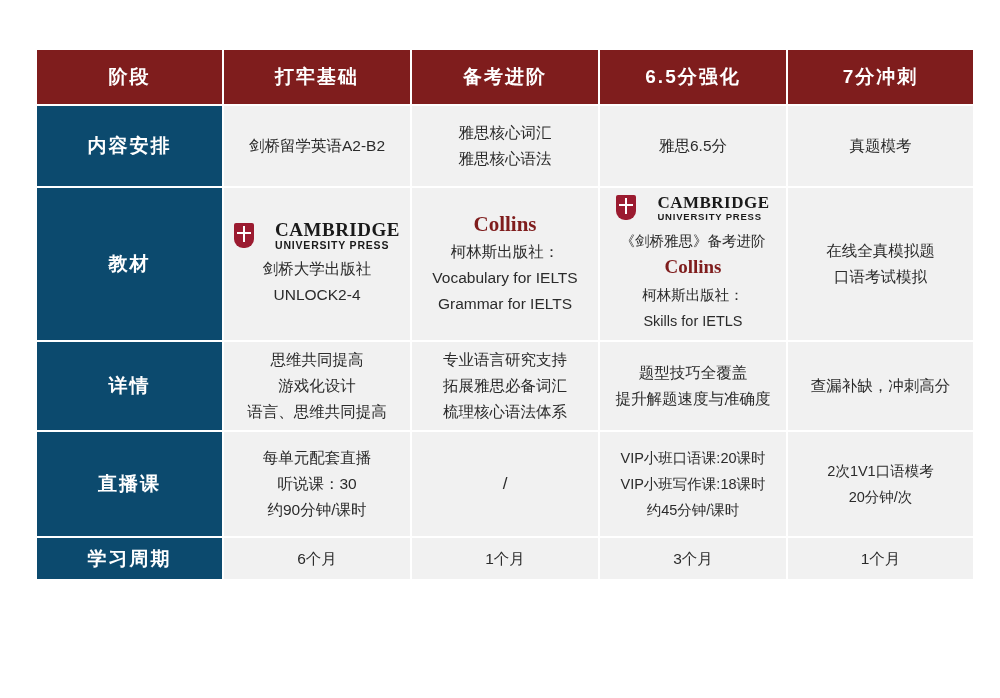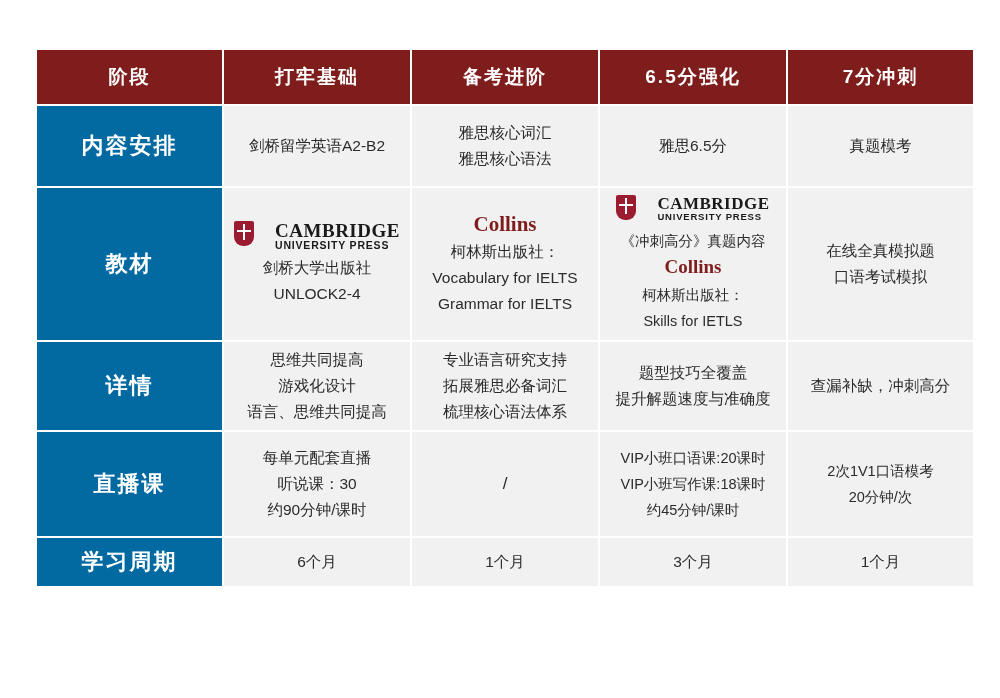--- a/index.html
+++ b/index.html
@@ -41,49 +41,50 @@
   .hdr-cell {
     background: #7f1d1d;
     color: #ffffff;
     font-size: 19px;
     font-weight: bold;
     letter-spacing: 2px;
     height: 54px;
     line-height: 54px;
   }
   .rowlabel {
-    background: #0369a1;
+    background: #0c4a6e;
     color: #ffffff;
-    font-size: 22px;
+    font-size: 19px;
     font-weight: bold;
     letter-spacing: 2px;
   }
   .cell {
     background: #f1f1f1;
     color: #2b2b2b;
     font-size: 15.5px;
     line-height: 26px;
   }
   .cell .line { display: block; white-space: nowrap; }
   .cell.small { font-size: 14.5px; }
 
   
   tr.r-content td { height: 80px; }
   tr.r-book td    { height: 152px; }
   tr.r-detail td  { height: 88px; }
   tr.r-ware td    { height: 68px; }
   tr.r-live td    { height: 104px; }
-  tr.r-cycle td   { height: 48px; }
+  tr.r-cycle td   { height: 41px; }
 
   .book-block { padding: 6px 4px; }
   .logo-line { margin: 0 0 4px 0; }
 
   
   .cambridge {
     display: inline-flex;
+    align-items: center;
     justify-content: center;
     gap: 21px;
   }
   .crest {
     width: 20px;
     height: 25px;
     background: #9b1b30;
     position: relative;
     border-radius: 2px 2px 9px 9px;
     display: inline-block;
@@ -208,21 +209,21 @@
 
       <td class="cell small">
         <div class="book-block">
           <div class="logo-line cambridge">
             <span class="crest"></span>
             <span class="cam-words">
               <span class="cam-top sm">CAMBRIDGE</span>
               <span class="cam-bottom sm">UNIVERSITY PRESS</span>
             </span>
           </div>
-          <span class="line">《冲刺高分》真题内容</span>
+          <span class="line">《剑桥雅思》备考进阶</span>
           <span class="collins sm">Collins</span>
           <span class="line">柯林斯出版社：</span>
           <span class="line">Skills for IETLS</span>
         </div>
       </td>
 
       <td class="cell">
         <span class="line">在线全真模拟题</span>
         <span class="line">口语考试模拟</span>
       </td>

